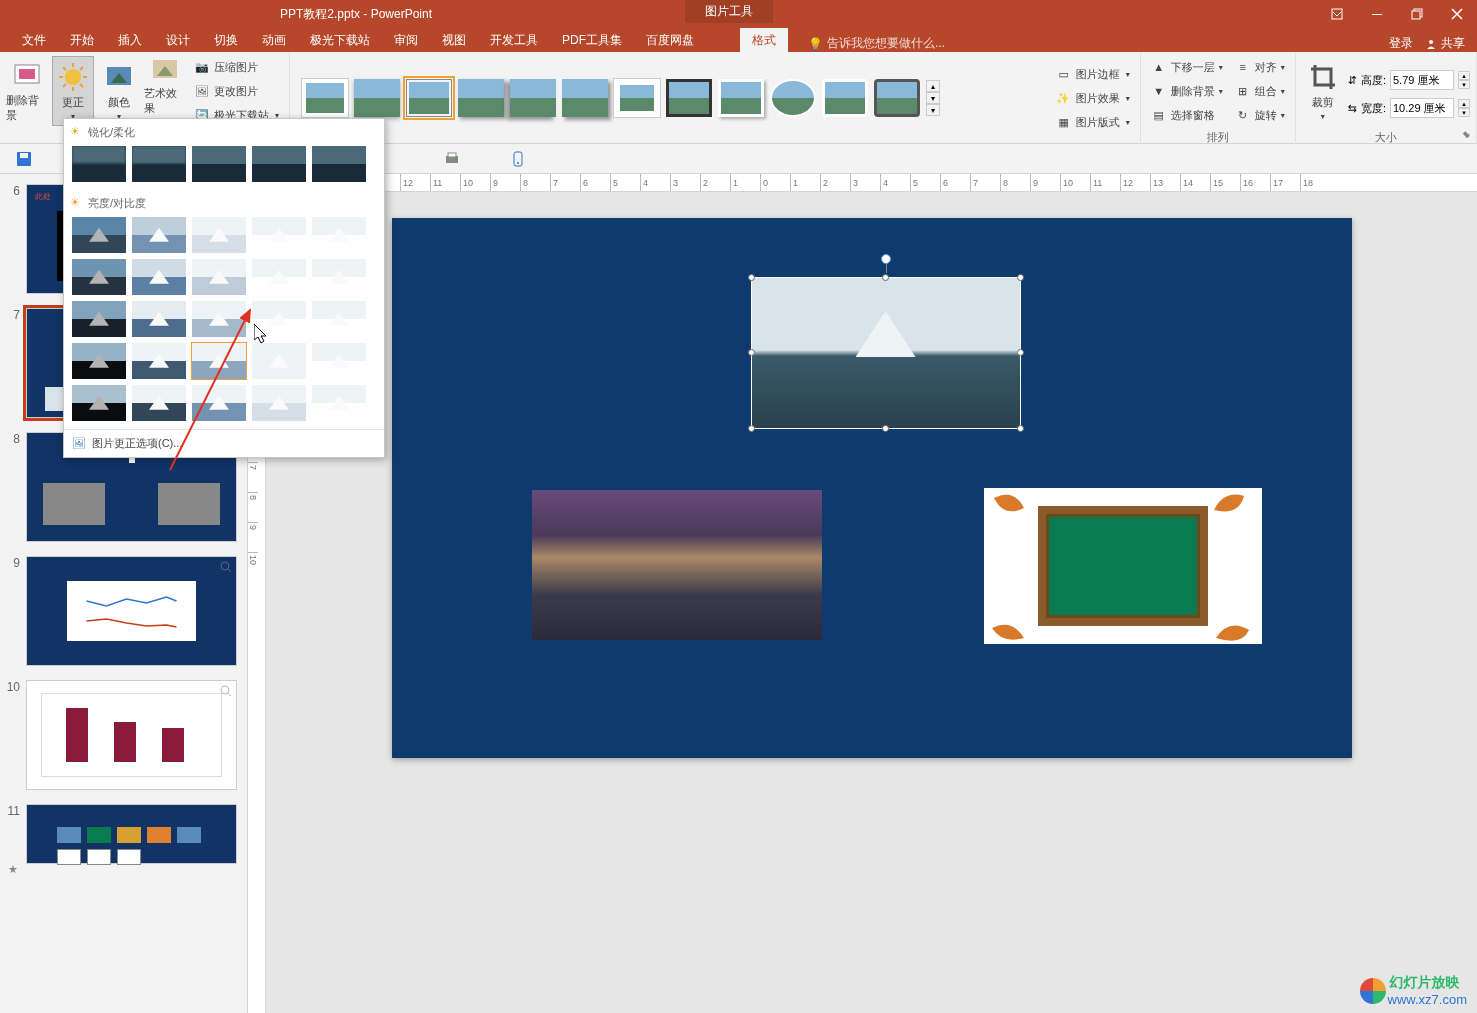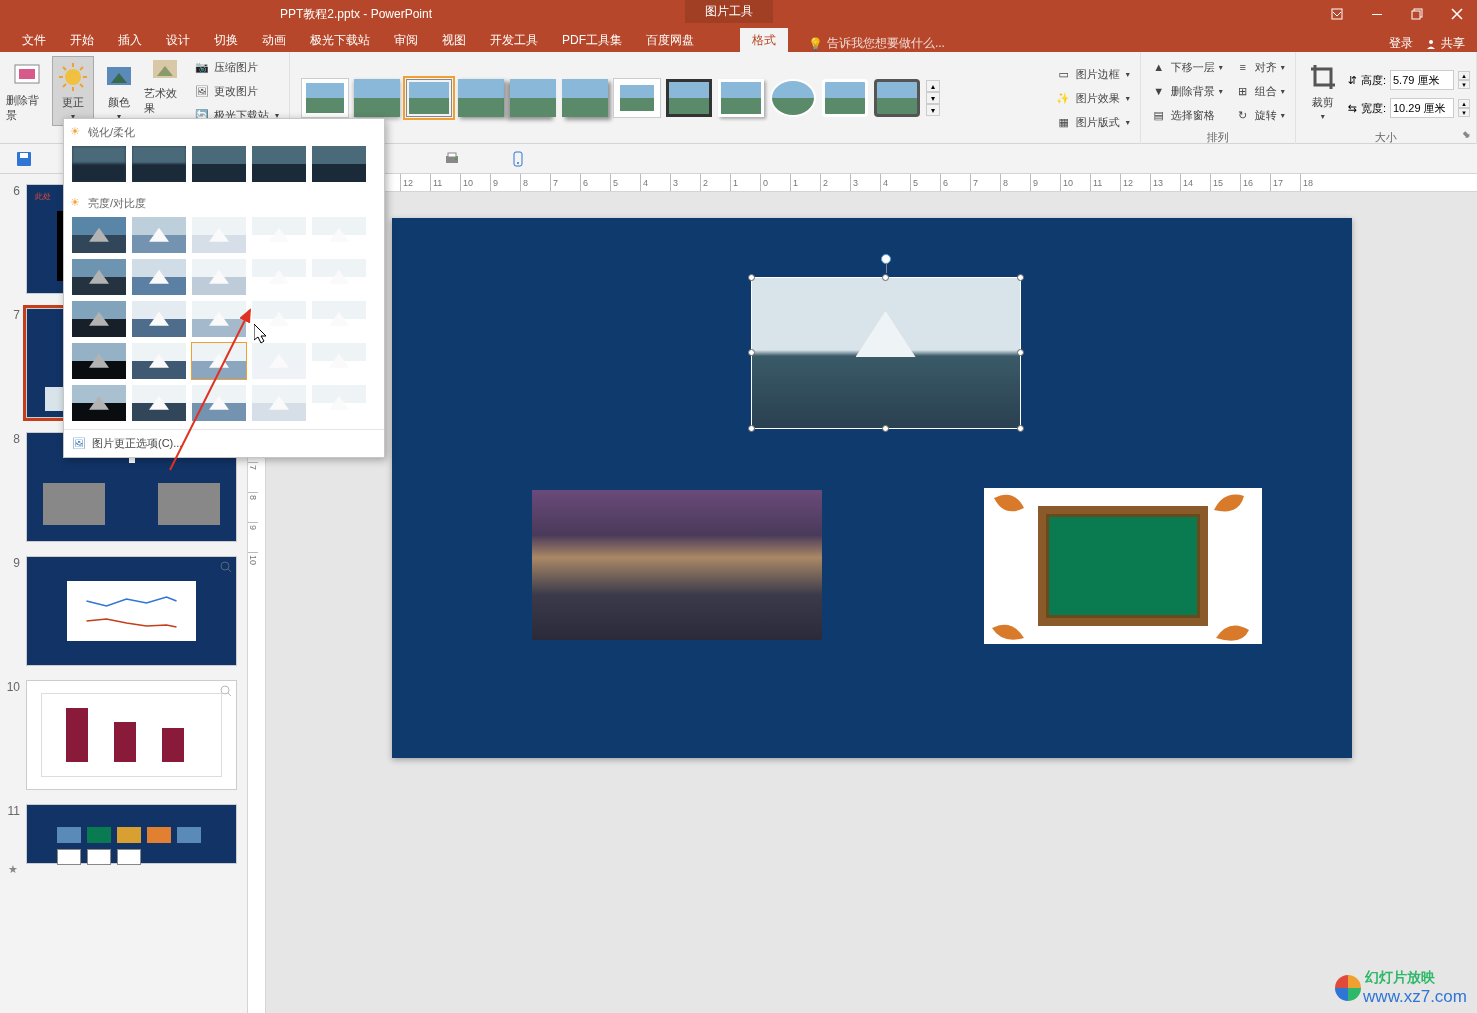--- a/index.html
+++ b/index.html
@@ -115,21 +115,21 @@
 .thumb-9-content .chart { position: absolute; left: 40px; top: 24px; right: 40px; bottom: 24px; background: #fff; }
 .thumb-10-content .chart { position: absolute; left: 14px; top: 12px; right: 14px; bottom: 12px; background: #fff; }
 .thumb-10-content .bar { position: absolute; bottom: 14px; width: 22px; background: #8a1a3a; }
 .thumb-11-content .row { position: absolute; left: 30px; top: 22px; display: flex; gap: 6px; }
 .thumb-11-content .row span { width: 24px; height: 16px; background: #5a8ab8; }
 
 
 .watermark { position: absolute; right: 10px; bottom: 6px; z-index: 200; display: flex; align-items: center; gap: 4px; font-size: 14px; }
 .watermark .logo { width: 26px; height: 26px; border-radius: 50%; background: conic-gradient(#f0a030 0 25%, #2eb86a 25% 50%, #2e75d6 50% 75%, #e04a3a 75% 100%); }
 .watermark .t1 { color: #2eb86a; font-weight: bold; }
-.watermark .t2 { color: #2e75d6; font-size: 17px; margin-left: -2px; text-align: center; }
+.watermark .t2 { color: #2e75d6; font-size: 13px; margin-left: -2px; text-align: center; }
 </style>
 </head>
 <body>
 
 <div class="titlebar">
   <div class="titlebar-title">PPT教程2.pptx - PowerPoint</div>
   <div class="titlebar-context">图片工具</div>
   <div class="titlebar-controls">
     <span>
         <svg width="12" height="12" viewBox="0 0 12 12">

